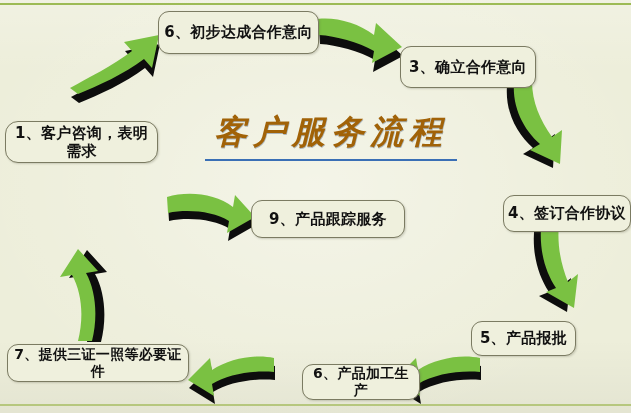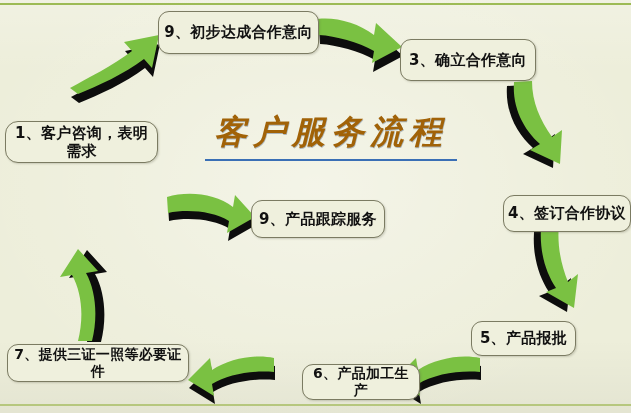--- a/index.html
+++ b/index.html
@@ -153,45 +153,45 @@
       <path d="M2,12 C22,6 50,8 68,22 L70,10 L90,32 L62,48 L64,36 C48,26 22,24 3,28 Z" fill="#0d0d0d" transform="translate(1,4)"></path>
       <path d="M2,8 C22,2 50,4 68,18 L70,6 L90,28 L62,44 L64,32 C48,22 22,20 3,24 Z" fill="#7ac142"></path>
     </svg>
   </div>
 
   <div class="node" style="left:5px; top:121px; width:153px; height:42px; font-size:15px;border-radius:13px;">
     <span>1、客户咨询，表明需求</span>
   </div>
 
   <div class="node" style="left:158px; top:11px; width:161px; height:43px; font-size:15px;">
-    <span>9、初步达成合作意向</span>
+    <span>6、初步达成合作意向</span>
   </div>
 
-  <div class="node" style="left:400px; top:39px; width:136px; height:42px; font-size:15px;">
+  <div class="node" style="left:400px; top:46px; width:136px; height:42px; font-size:15px;">
     <span>3、确立合作意向</span>
   </div>
 
   <div class="node" style="left:503px; top:171px; width:128px; height:37px; font-size:15px;margin-top:24px;">
     <span>4、签订合作协议</span>
   </div>
 
   <div class="node" style="left:471px; top:321px; width:105px; height:35px; font-size:15px;">
     <span>5、产品报批</span>
   </div>
 
   <div class="node" style="left:274px; top:364px; width:118px; height:36px; font-size:14px;margin-left:28px;">
     <span>6、产品加工生产</span>
   </div>
 
   <div class="node" style="left:7px; top:344px; width:182px; height:38px; font-size:14px;">
     <span>7、提供三证一照等必要证件</span>
   </div>
 
 
-  <div class="node" style="left:251px; top:200px; width:134px; height:38px; font-size:15px;">
+  <div class="node" style="left:251px; top:200px; width:154px; height:38px; font-size:15px;">
     <span>9、产品跟踪服务</span>
   </div>
 
   <div id="title-block">
     <div id="title-text">客户服务流程</div>
     <div id="title-underline"></div>
   </div>
 
 </div>
 

